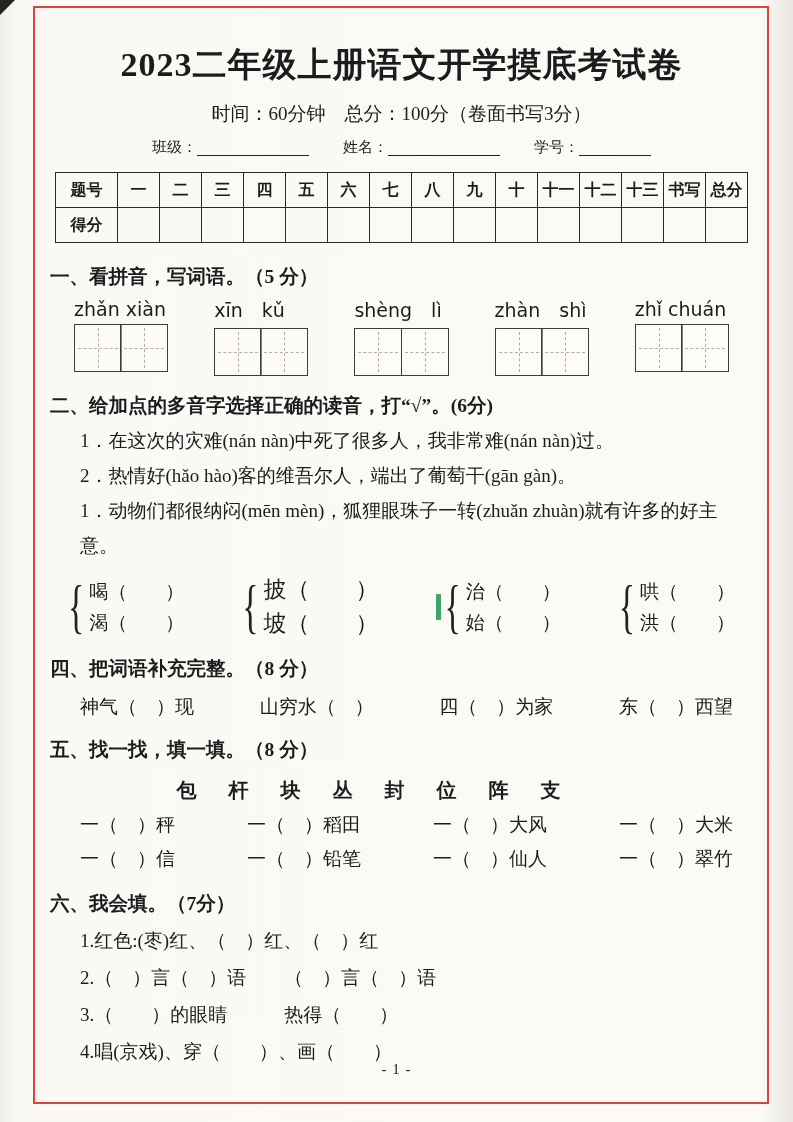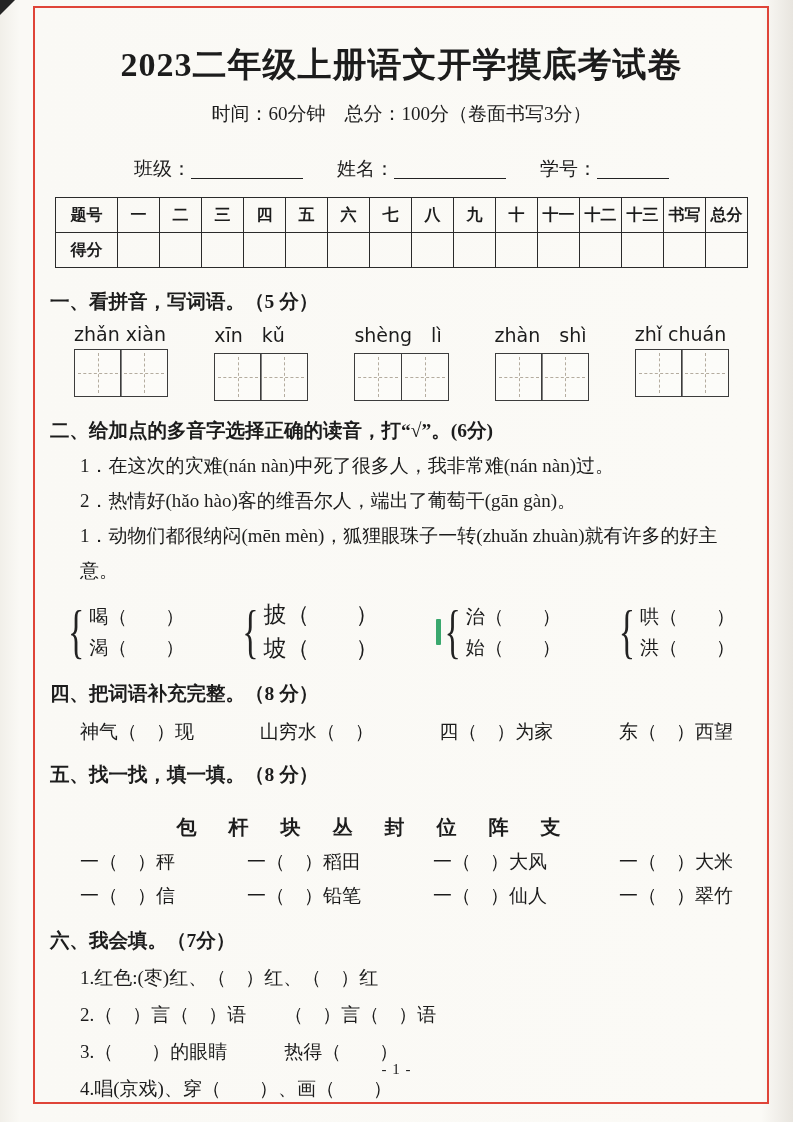--- a/index.html
+++ b/index.html
@@ -8,21 +8,21 @@
   .page{position:relative;width:793px;height:1122px;margin:0 auto;overflow:hidden;
         background:linear-gradient(90deg,#f1efe9 0,#faf9f5 2.5%,#fbfaf6 96%,#e8e5df 100%)}
   .red-frame{position:absolute;left:33px;top:6px;right:24px;bottom:18px;
              border:2.5px solid #df4438;pointer-events:none}
   .corner-artifact{position:absolute;left:0;top:0;width:0;height:0;
              border-left:15px solid #242424;border-bottom:15px solid transparent}
   .content{position:relative;padding:0 40px 0 50px}
 
   .title{margin-top:42px;text-align:center;font-size:34px;font-weight:900;letter-spacing:1px}
   .info{margin-top:13px;text-align:center;font-size:19px;font-weight:normal}
-  .fill{margin-top:29px;text-align:center;font-size:19px}
+  .fill{margin-top:9px;text-align:center;font-size:15px}
   .fill .lbl{font-weight:normal}
   .blank{display:inline-block;border-bottom:1.6px solid #222;height:20px;vertical-align:-4px}
   .blank.w1,.blank.w2{width:112px;margin-right:34px}
   .blank.w3{width:72px}
 
   table.score{margin:15px auto 0;border-collapse:collapse;font-weight:bold;font-size:16px}
   table.score td{border:1.7px solid #2b2b2b;text-align:center;height:35px;padding:0 2px}
   table.score td.c-first{width:62px}
   table.score td.c-num{width:42px}
 
@@ -49,21 +49,21 @@
   .cmp-row{display:flex;justify-content:space-between;padding:0 18px;margin-top:10px}
   .cmp-group{display:flex;align-items:center}
   .brace{font-size:34px;transform:scaleY(1.75);transform-origin:center;margin-right:5px;color:#222;font-weight:400}
   .cmp-lines{font-size:19px;line-height:31px}
   .cmp-group.lg .cmp-lines{font-size:23px;line-height:34px}
   .green-mark{display:inline-block;width:5px;height:26px;background:#3aa86e;margin-right:3px;border-radius:1px}
 
   .grid4{display:flex;justify-content:space-between;padding:0 20px 0 30px;font-size:19px;line-height:34px}
   .s4-rows{margin-top:8px}
   .s5-rows{margin-top:4px}
-  .word-bank{margin-top:26px;text-align:center;font-weight:bold;font-size:20px;letter-spacing:6px;transform:translateX(-30px)}
+  .word-bank{margin-top:14px;text-align:center;font-weight:bold;font-size:20px;letter-spacing:6px;transform:translateX(-30px)}
 
   .s6-items{margin-top:5px;padding-left:30px;font-size:19px}
   .s6-items .line{line-height:37px}
 
   .page-num{position:absolute;bottom:44px;left:0;width:100%;text-align:center;font-size:15px;letter-spacing:1px}
 </style>
 </head>
 <body>
 
 <div class="page">

